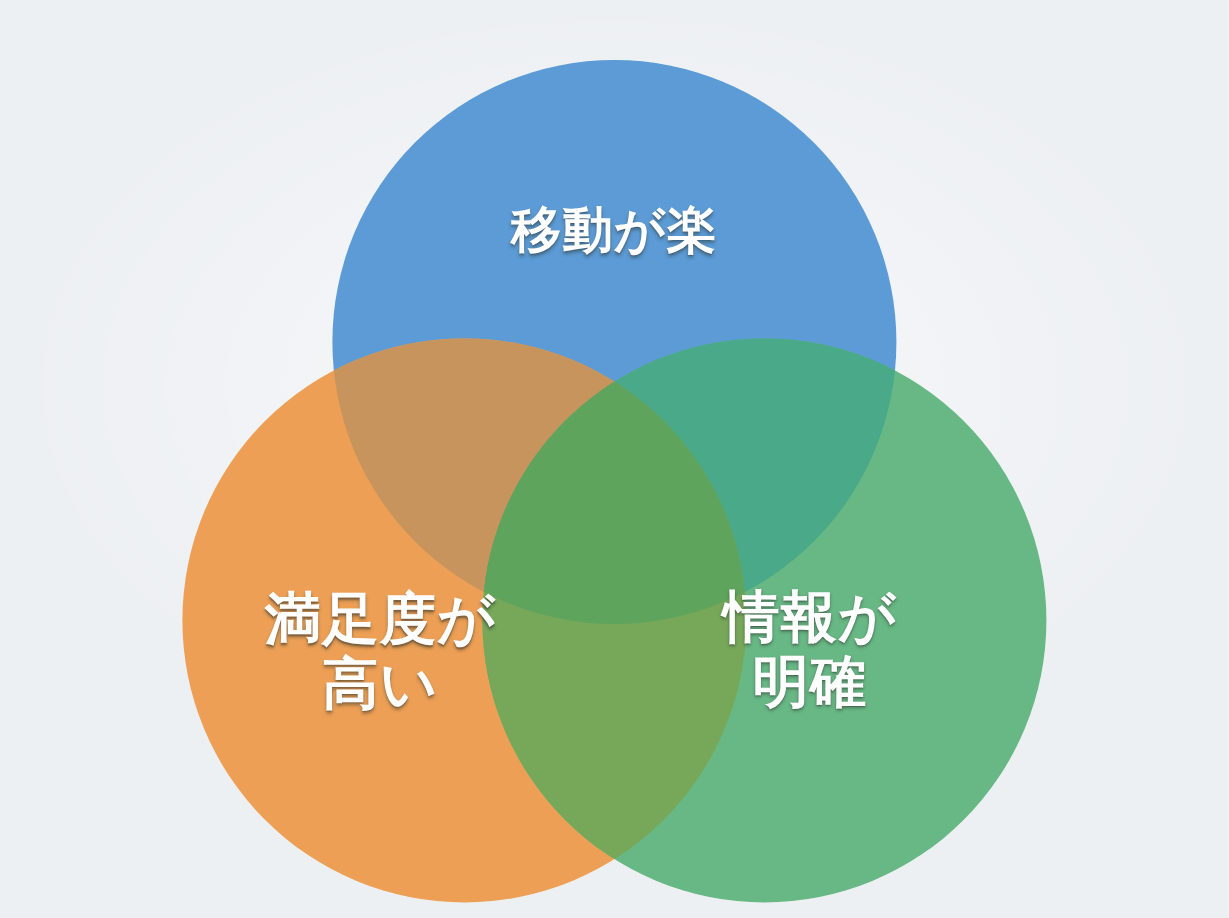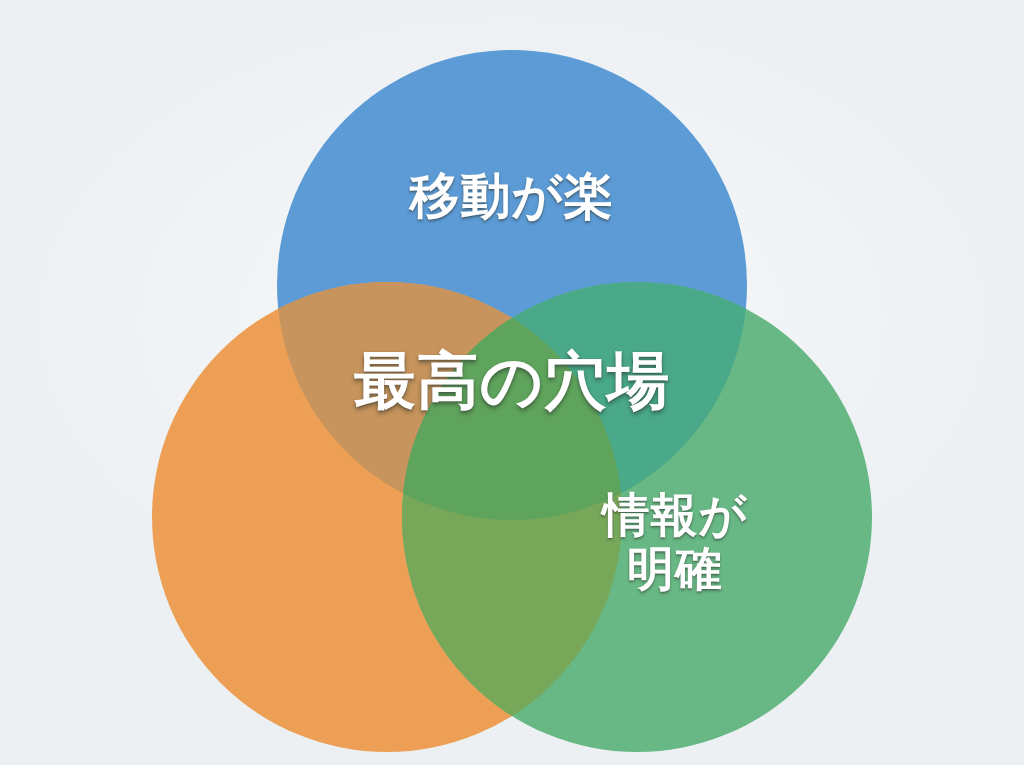--- a/index.html
+++ b/index.html
@@ -55,21 +55,21 @@
       0 2px 3px rgba(40,45,40,0.42),
       0 1px 1px rgba(40,45,40,0.30);
     pointer-events: none;
     -webkit-font-smoothing: antialiased;
   }
 
   #label-top {
     left: 0;
     width: 1024px;
     top: 168px;
-    font-size: 50px;
+    font-size: 42px;
   }
 
   #label-center {
     left: 0;
     width: 1024px;
     top: 346px;
     font-size: 62px;
     letter-spacing: 0.015em;
     text-shadow:
       0 3px 4px rgba(40,45,40,0.45),
@@ -146,21 +146,22 @@
       <g clip-path="url(#clip-top)">
         <g clip-path="url(#clip-left)">
           <circle cx="637" cy="517" r="235" fill="#5fa45c"></circle>
         </g>
       </g>
     </g>
   </svg>
 
   <div class="venn-label" id="label-top" style="color: rgb(255, 255, 255);">移動が楽</div>
 
-  <div class="venn-label" id="label-center" style="color: rgb(255, 255, 255);">最高の穴場</div>
 
+  <div class="venn-label" id="label-left" style="color: rgb(255, 255, 255);">満足度が
+高い</div>
 
   <div class="venn-label" id="label-right" style="color: rgb(255, 255, 255);">情報が
 明確</div>
 
   <div id="watermark"></div>
 
 </div>
 
 </body></html>

